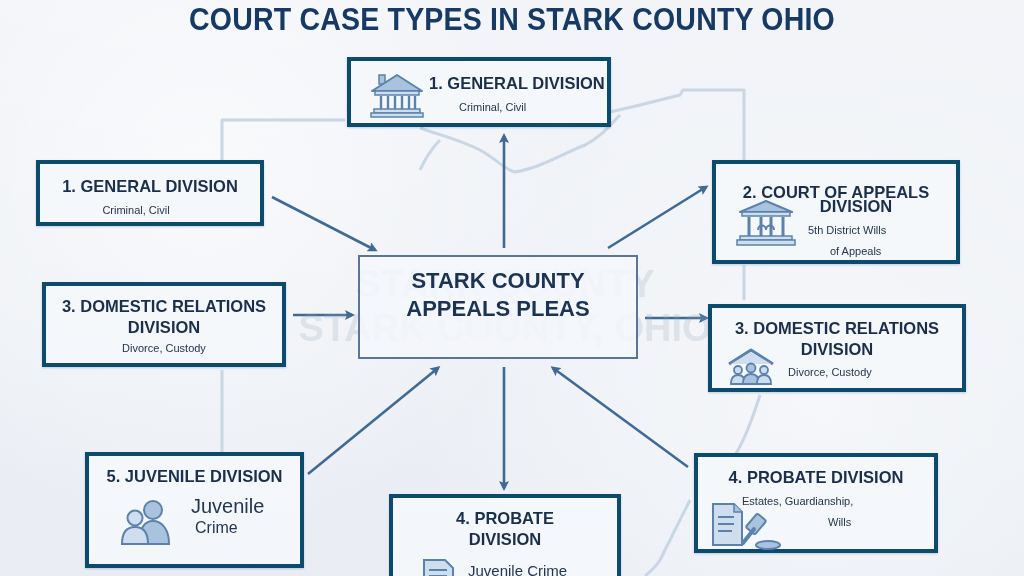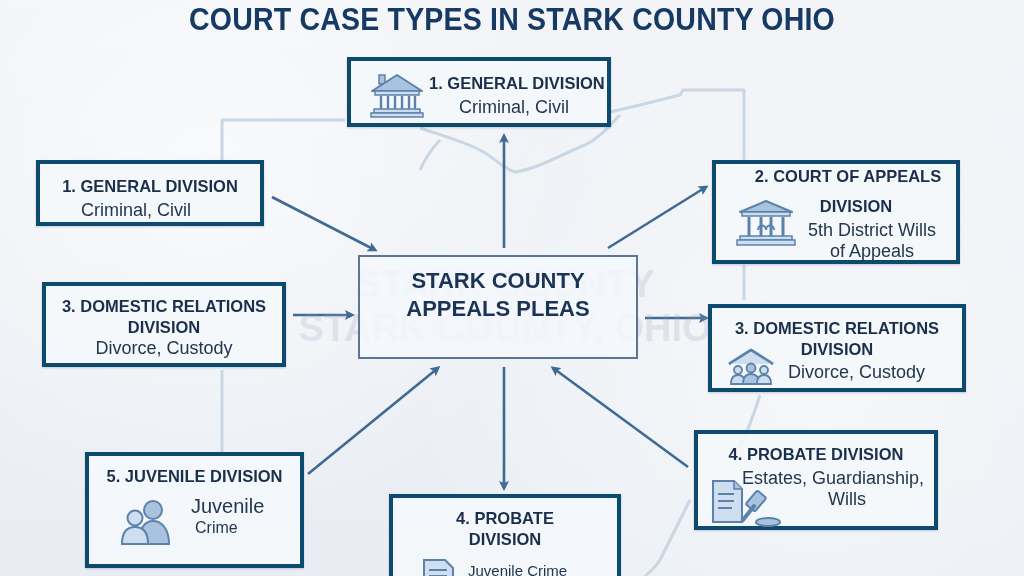--- a/index.html
+++ b/index.html
@@ -26,21 +26,21 @@
     font-size: 38px; font-weight: 700; color: rgba(150,165,185,0.22); line-height: 44px;
     white-space: nowrap;
   }
   .box {
     position: absolute; box-sizing: border-box;
     border: 4px solid #0c4a6e; background: rgba(244,247,251,0.92);
     box-shadow: 0 1px 2px rgba(60,80,110,0.25);
     color: #1d3350; text-align: center;
   }
   .box .h { font-weight: 700; font-size: 16.5px; line-height: 21px; color: #1b2f4b; }
-  .box .s { font-size: 18px; line-height: 20px; color: #24364f; }
+  .box .s { font-size: 11px; line-height: 20px; color: #24364f; }
   .center-box {
     position: absolute; left: 358px; top: 255px; width: 280px; height: 104px;
     box-sizing: border-box; border: 2px solid #5a7595; background: rgba(244,247,251,0.85);
     text-align: center; padding-top: 10px;
   }
   .center-box .t { font-size: 22px; font-weight: 700; color: #1b3354; line-height: 28px; }
   .icon { position: absolute; }
 </style>
 </head>
 <body>
@@ -140,21 +140,21 @@
     <g stroke="#5b82ab" stroke-width="2">
         <line x1="8" y1="14" x2="26" y2="14"></line>
         <line x1="8" y1="20" x2="26" y2="20"></line>
         <line x1="8" y1="26" x2="26" y2="26"></line>
       </g>
   </svg>
   <div class="s" style="position:absolute;left:75px;top:63px;font-size:15px;">Juvenile Crime</div>
 </div>
 
 <div class="box" style="left:712px;top:160px;width:248px;height:104px;">
-  <div class="h" style="position:absolute;left:0;top:2px;width:100%;margin-left:12px;">2. COURT OF APPEALS</div>
+  <div class="h" style="position:absolute;left:0;top:18px;width:100%;">2. COURT OF APPEALS</div>
   <div class="h" style="position:absolute;left:90px;top:32px;width:100px;">DIVISION</div>
   <svg class="icon" style="left:20px;top:34px;" width="60" height="50" viewBox="0 0 60 50">
     <path d="M4,14 L30,3 L56,14 Z" fill="#a9c3de" stroke="#5b82ab" stroke-width="2" stroke-linejoin="round"></path>
     <rect x="6" y="14" width="48" height="4" fill="#cfdeee" stroke="#5b82ab" stroke-width="1.5"></rect>
     <g stroke="#5b82ab" stroke-width="3">
         <line x1="13" y1="19" x2="13" y2="38"></line>
         <line x1="25" y1="19" x2="25" y2="38"></line>
         <line x1="35" y1="19" x2="35" y2="38"></line>
         <line x1="47" y1="19" x2="47" y2="38"></line>
       </g>
@@ -175,21 +175,21 @@
     <circle cx="12" cy="24" r="4" fill="#cfdeee" stroke="#5b82ab" stroke-width="1.8"></circle>
     <path d="M5,38 C5,31 8,29 12,29 C16,29 19,31 19,38 Z" fill="#cfdeee" stroke="#5b82ab" stroke-width="1.8"></path>
     <circle cx="25" cy="22" r="4.5" fill="#a9c3de" stroke="#5b82ab" stroke-width="1.8"></circle>
     <path d="M17,38 C17,30 21,28 25,28 C29,28 33,30 33,38 Z" fill="#a9c3de" stroke="#5b82ab" stroke-width="1.8"></path>
     <circle cx="38" cy="24" r="4" fill="#cfdeee" stroke="#5b82ab" stroke-width="1.8"></circle>
     <path d="M31,38 C31,31 34,29 38,29 C42,29 45,31 45,38 Z" fill="#cfdeee" stroke="#5b82ab" stroke-width="1.8"></path>
   </svg>
   <div class="s" style="position:absolute;left:76px;top:54px;">Divorce, Custody</div>
 </div>
 
-<div class="box" style="left:694px;top:430px;width:244px;height:100px;">
+<div class="box" style="left:694px;top:453px;width:244px;height:100px;">
   <div class="h" style="position:absolute;left:0;top:10px;width:100%;">4. PROBATE DIVISION</div>
   <div class="s" style="position:absolute;left:44px;top:34px;">Estates, Guardianship,</div>
   <div class="s" style="position:absolute;left:130px;top:55px;">Wills</div>
   <svg class="icon" style="left:12px;top:44px;" width="72" height="50" viewBox="0 0 72 50">
     <path d="M3,3 L24,3 L32,11 L32,44 L3,44 Z" fill="#cfdeee" stroke="#5b82ab" stroke-width="2"></path>
     <path d="M24,3 L24,11 L32,11" fill="#a9c3de" stroke="#5b82ab" stroke-width="1.5"></path>
     <g stroke="#5b82ab" stroke-width="2">
         <line x1="8" y1="16" x2="24" y2="16"></line>
         <line x1="8" y1="23" x2="24" y2="23"></line>
         <line x1="8" y1="30" x2="22" y2="30"></line>

